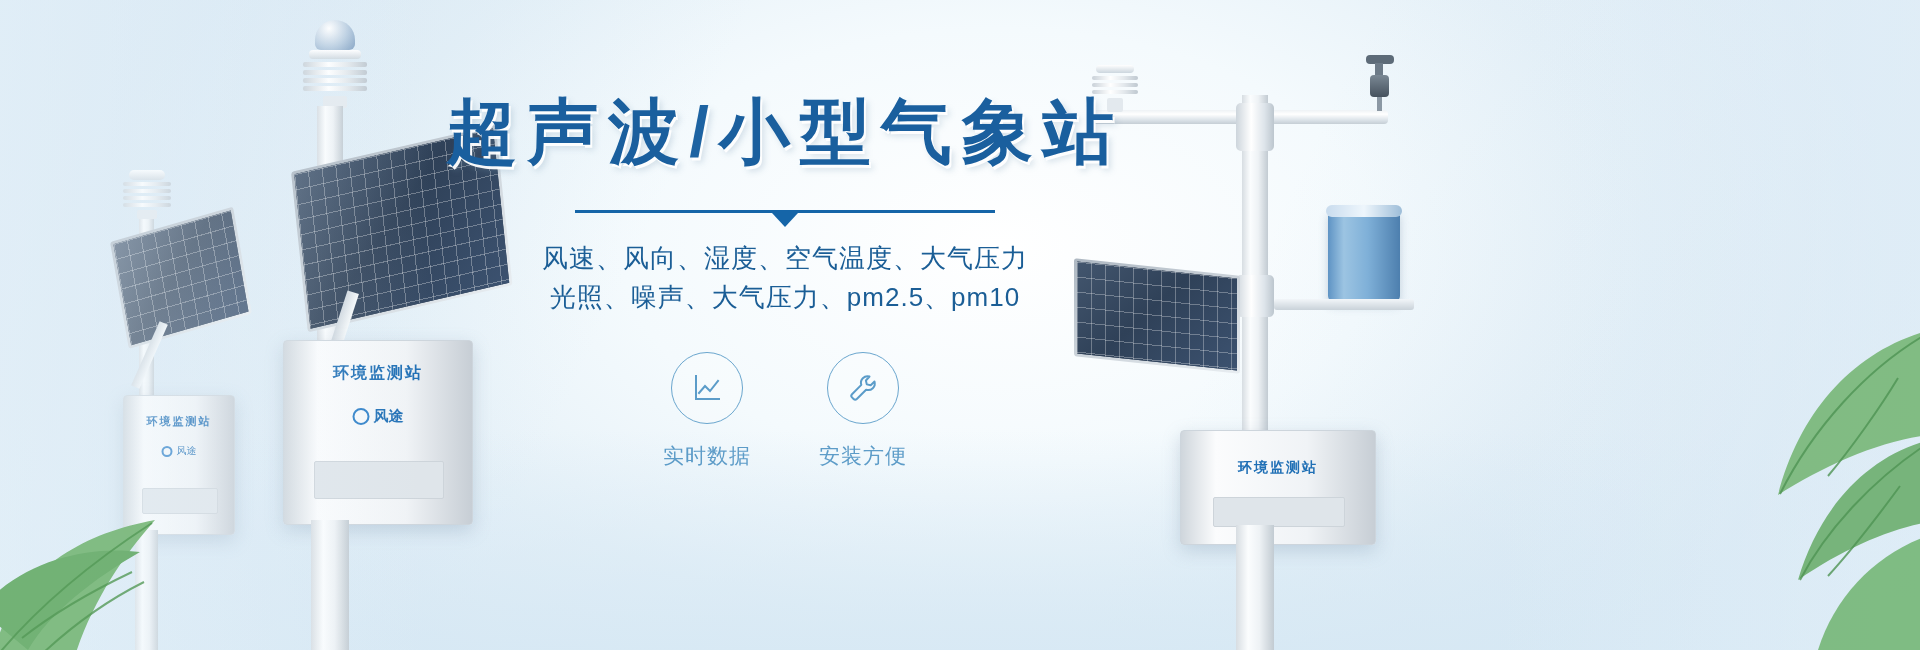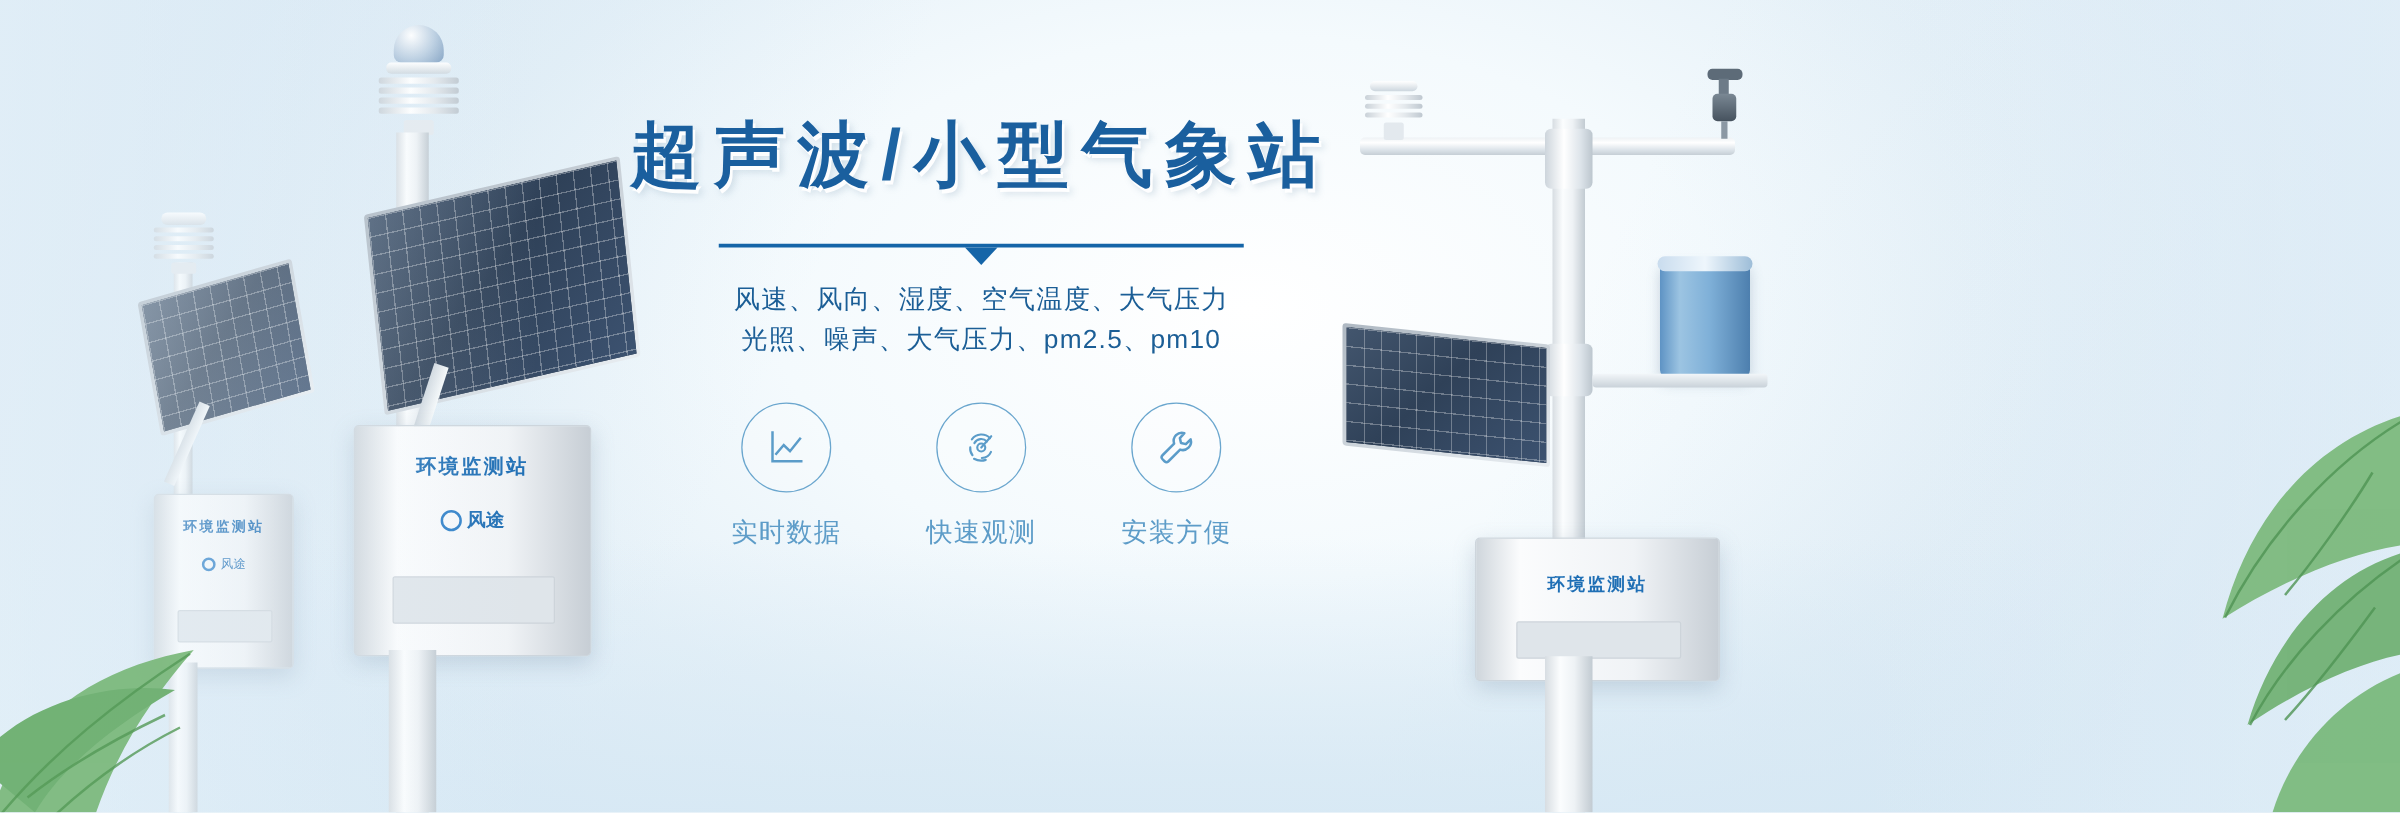--- a/index.html
+++ b/index.html
@@ -17,32 +17,32 @@
   
   .wash-a{position:absolute;left:0;top:0;width:100%;height:100%;
     background:linear-gradient(115deg, rgba(206,226,240,.55) 0%, rgba(255,255,255,0) 34%,
       rgba(255,255,255,0) 62%, rgba(203,223,238,.5) 100%);}
   .wash-b{position:absolute;left:0;bottom:0;width:100%;height:220px;
     background:linear-gradient(to top, rgba(214,232,244,.85), rgba(214,232,244,0));}
 
   
   .content{position:absolute; left:435px; top:95px; width:700px; text-align:center; z-index:40;}
   .title{
-    font-size:57px; font-weight:bold; letter-spacing:10px; line-height:1.05;
+    font-size:71px; font-weight:bold; letter-spacing:10px; line-height:1.05;
     color:#1a5f9e; white-space:nowrap;
     text-shadow: 2px 3px 0 rgba(255,255,255,.95), 4px 5px 6px rgba(120,150,175,.28);
   }
   .title .slash{color:#1d63a2; font-weight:bold;}
   .rule{position:relative; width:420px; height:3px; background:#1565a8; margin:40px auto 0;}
   .rule:after{
     content:""; position:absolute; left:50%; top:3px; transform:translateX(-50%);
     border-left:13px solid transparent; border-right:13px solid transparent;
     border-top:14px solid #1565a8;
   }
-  .sub{margin-top:26px; color:#1b5e96; font-size:21px; letter-spacing:1px; line-height:1.52; white-space:nowrap;}
+  .sub{margin-top:26px; color:#1b5e96; font-size:26px; letter-spacing:1px; line-height:1.52; white-space:nowrap;}
 
   .features{display:flex; justify-content:center; gap:46px; margin-top:34px;}
   .feature{width:110px; text-align:center;}
   .fcircle{
     width:72px;height:72px;border-radius:50%;border:1.6px solid #6aa6ce;
     margin:0 auto; display:flex; align-items:center; justify-content:center;
     background:rgba(255,255,255,.22);
   }
   .flabel{margin-top:18px; font-size:21px; color:#5d9cc8; letter-spacing:1px; white-space:nowrap;}
   .fcircle svg{display:block;}
@@ -255,36 +255,20 @@
           <svg width="36" height="36" viewBox="0 0 36 36">
             <g fill="none" stroke="#5b9cc9" stroke-width="2" stroke-linecap="square">
               <path d="M7 6 V29 H30"></path>
               <path d="M10 23 L16 16 L21 21 L29 11"></path>
             </g>
           </svg>
         </div>
         <div class="flabel">实时数据</div>
       </div>
 
-      <div class="feature">
-        <div class="fcircle">
-          <svg width="36" height="36" viewBox="0 0 36 36">
-            <g fill="none" stroke="#5b9cc9" stroke-width="1.7" stroke-linecap="round">
-              <circle cx="18" cy="18" r="3.2"></circle>
-              <path d="M18 18 L26 9"></path>
-              <path d="M10.5 11.5 A9.5 9.5 0 0 1 25 10.5"></path>
-              <path d="M12.5 14.5 A6.2 6.2 0 0 1 22.5 13.2"></path>
-              <path d="M25.8 21.5 A8.2 8.2 0 0 1 18.5 26.4"></path>
-              <path d="M11 24.2 A9 9 0 0 1 9.2 17.8"></path>
-              <path d="M21.6 27.9 A11.6 11.6 0 0 1 12.2 27"></path>
-            </g>
-          </svg>
-        </div>
-        <div class="flabel">快速观测</div>
-      </div>
 
 
       <div class="feature">
         <div class="fcircle">
           <svg width="36" height="36" viewBox="0 0 36 36">
             <g fill="none" stroke="#5b9cc9" stroke-width="2" stroke-linecap="round" stroke-linejoin="round">
               <path d="M24.5 6.5 a6.6 6.6 0 0 0 -8.2 8.4 L7 24.2 a2.3 2.3 0 0 0 0 3.2 l1.6 1.6 a2.3 2.3 0 0 0 3.2 0 l9.3 -9.3 a6.6 6.6 0 0 0 8.4 -8.2 l-3.8 3.8 l-3.9 -0.9 l-0.9 -3.9 Z"></path>
             </g>
           </svg>
         </div>

